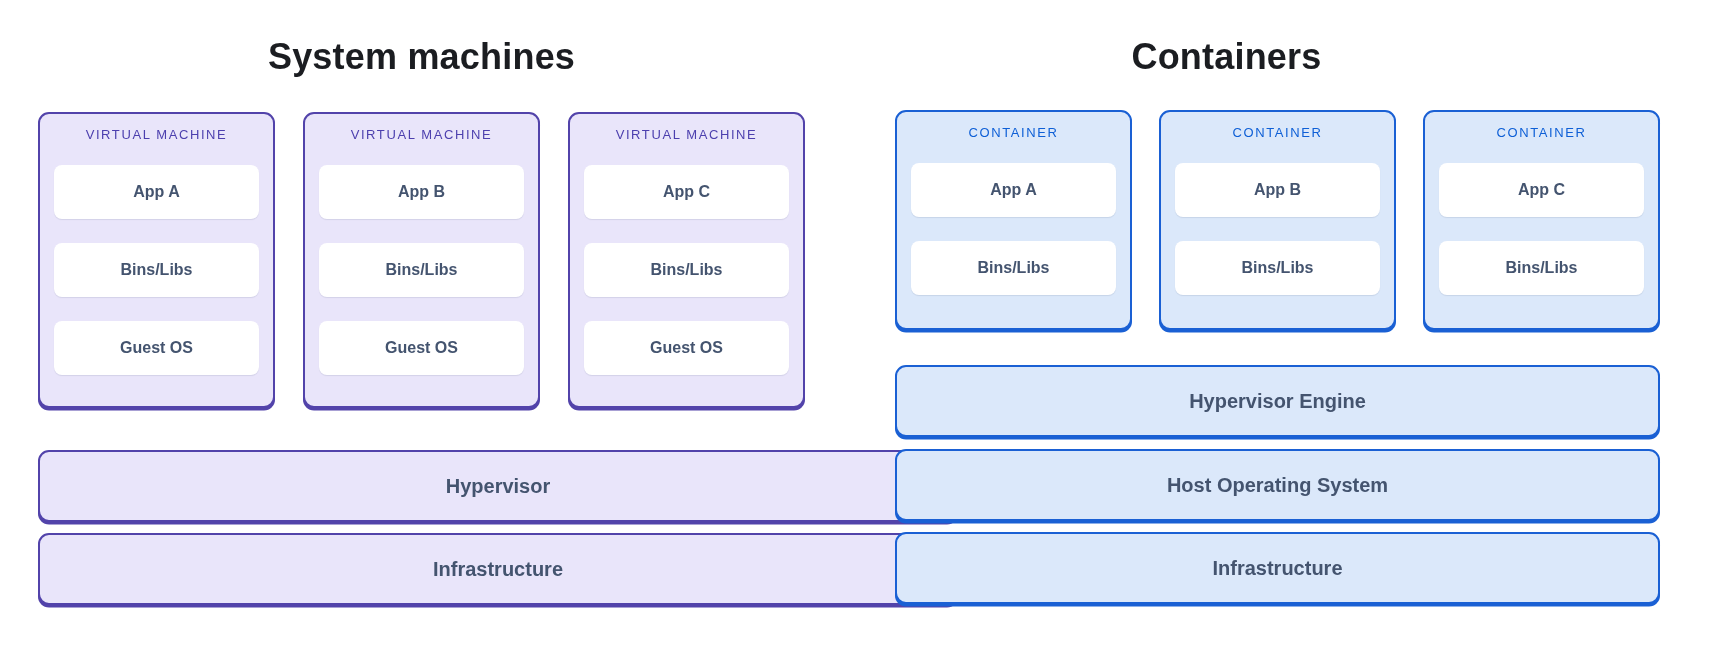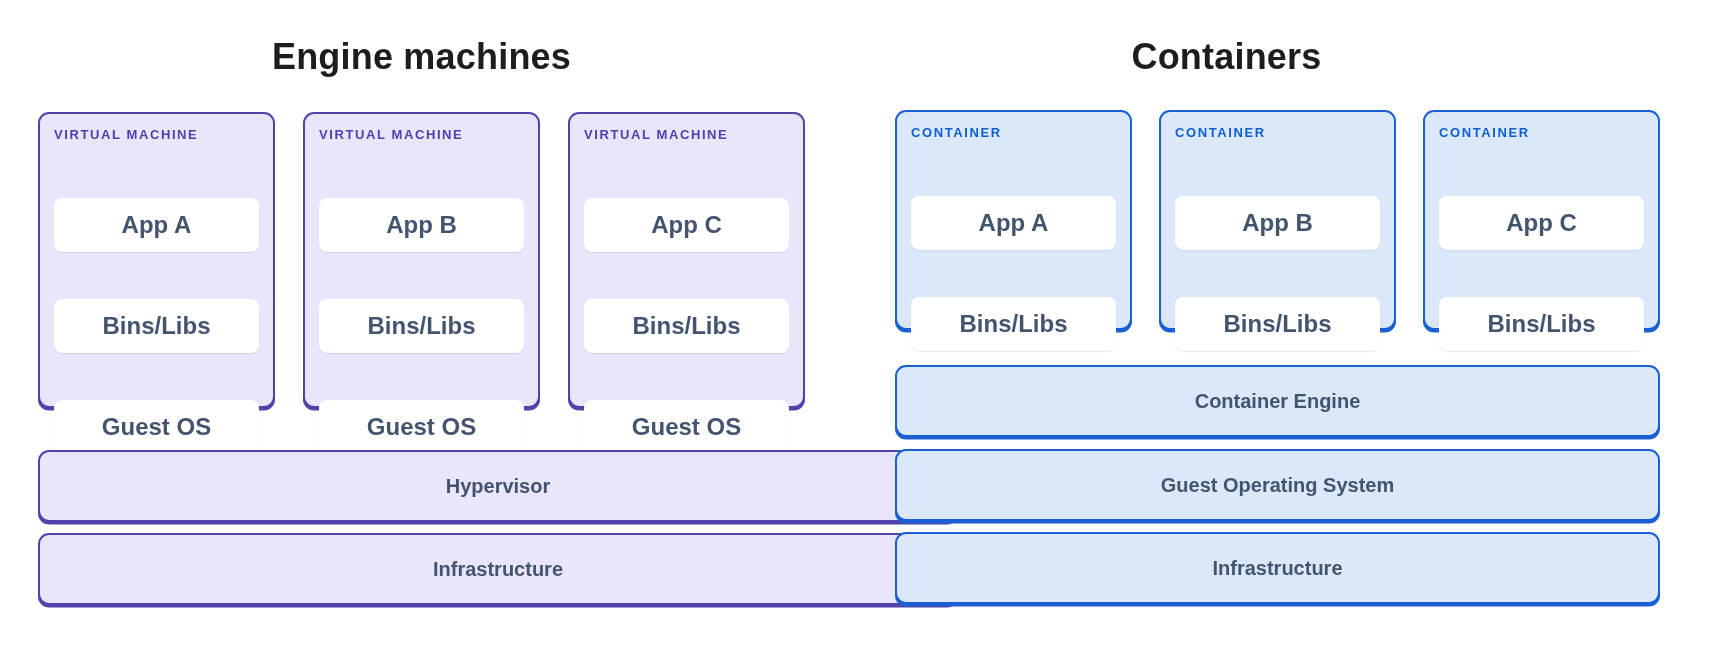--- a/index.html
+++ b/index.html
@@ -35,31 +35,30 @@
   .stack-box.purple{
     background:var(--purple-fill);border-color:var(--purple-border);
     box-shadow:0 2.5px 0 var(--purple-border);
   }
   .stack-box.blue{
     top:110px;height:220px;
     background:var(--blue-fill);border-color:var(--blue-border);
     box-shadow:0 2.5px 0 var(--blue-border);
   }
   .box-header{
-    height:18px;line-height:18px;margin-bottom:31px;text-align:left;
-    font-size:13px;font-weight:700;letter-spacing:1.6px;
+    height:18px;line-height:18px;margin-bottom:21px;text-align:center;
+    font-size:13px;font-weight:400;letter-spacing:1.6px;
   }
   .purple .box-header{color:var(--purple-label);}
   .blue .box-header{color:var(--blue-label);}
   .layer-row{
     height:54px;flex:0 0 54px;margin-bottom:24px;border-radius:8px;
     background:#FFFFFF;display:flex;align-items:center;justify-content:center;
-    font-size:24px;font-weight:600;color:var(--inner-text);
+    font-size:16px;font-weight:600;color:var(--inner-text);
     box-shadow:0 1px 1px rgba(23,43,77,.10);
-    margin-top:23px;
   }
   .layer-row:last-child{margin-bottom:0;}
 
   
   .bar{
     position:absolute;height:72px;box-sizing:border-box;border-radius:11px;
     border:2px solid;display:flex;align-items:center;justify-content:center;
     font-size:20px;font-weight:600;color:var(--inner-text);
   }
   .bar.purple{
@@ -76,21 +75,21 @@
   
   .bar-hypervisor{top:450px;}
   .bar-infra-left{top:533px;}
   .bar-engine{top:365px;}
   .bar-hostos{top:449px;}
   .bar-infra-right{top:532px;}
 </style>
 </head>
 <body>
 
-<div class="group-title title-left">Engine machines</div>
+<div class="group-title title-left">System machines</div>
 
 <div class="stack-box purple pos-l1">
   <div class="box-header">VIRTUAL MACHINE</div>
   <div class="layer-row">App A</div>
   <div class="layer-row">Bins/Libs</div>
   <div class="layer-row">Guest OS</div>
 </div>
 
 <div class="stack-box purple pos-l2">
   <div class="box-header">VIRTUAL MACHINE</div>
@@ -122,15 +121,15 @@
   <div class="layer-row">App B</div>
   <div class="layer-row">Bins/Libs</div>
 </div>
 
 <div class="stack-box blue pos-r3">
   <div class="box-header">CONTAINER</div>
   <div class="layer-row">App C</div>
   <div class="layer-row">Bins/Libs</div>
 </div>
 
-<div class="bar blue bar-engine">Container Engine</div>
-<div class="bar blue bar-hostos">Guest Operating System</div>
+<div class="bar blue bar-engine">Hypervisor Engine</div>
+<div class="bar blue bar-hostos">Host Operating System</div>
 <div class="bar blue bar-infra-right">Infrastructure</div>
 
 </body></html>

